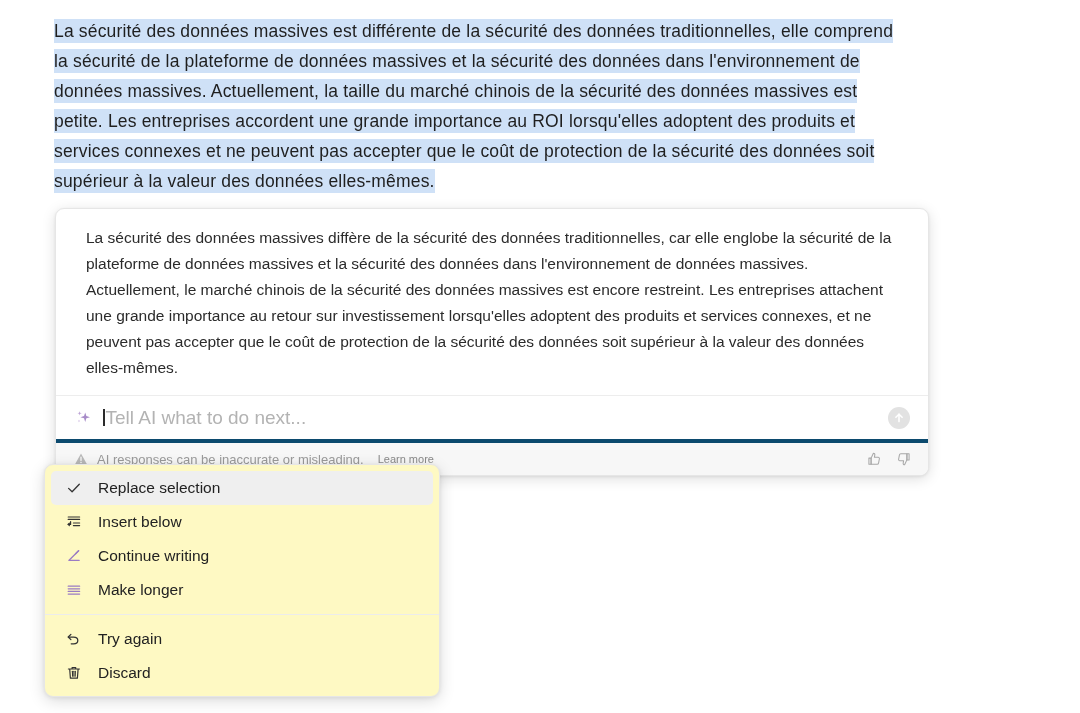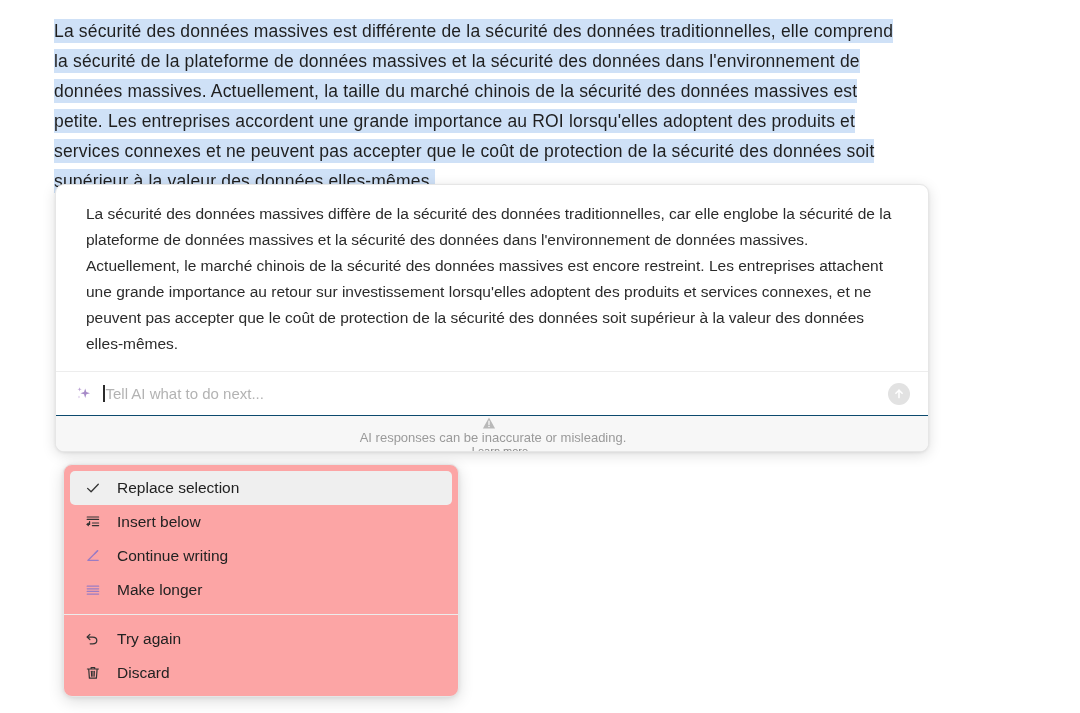--- a/index.html
+++ b/index.html
@@ -32,21 +32,21 @@
     background: #cfe1f7;
     box-decoration-break: clone;
     -webkit-box-decoration-break: clone;
     padding: 2px 0;
   }
 
   
   #ai-card {
     position: absolute;
     left: 55px;
-    top: 184px;
+    top: 208px;
     width: 872px;
     background: #ffffff;
     border: 1px solid #e6e6e6;
     border-radius: 9px;
     box-shadow: 0 3px 14px rgba(0,0,0,0.13), 0 1px 3px rgba(0,0,0,0.07);
     overflow: hidden;
   }
   #ai-response-text {
     padding: 16px 26px 14px 30px;
     font-size: 15.5px;
@@ -78,21 +78,21 @@
     position: relative;
   }
   .caret {
     width: 1.5px;
     height: 17px;
     background: #2b2b2b;
     margin-right: 1px;
     flex: 0 0 1.5px;
   }
   #prompt-placeholder {
-    font-size: 15px;
+    font-size: 19px;
     color: #b3b3b3;
     line-height: 1;
     white-space: nowrap;
   }
   #submit-button {
     flex: 0 0 22px;
     width: 22px;
     height: 22px;
     border-radius: 50%;
     background: #e2e2e2;
@@ -103,23 +103,22 @@
   }
   #submit-button svg { display: block; }
 
   
   #ai-footer {
     display: flex;
     align-items: center;
     height: 36px;
     padding: 0 16px 0 18px;
     background: #f7f7f7;
-    border-top: 1px solid #0c4a6e;
+    border-top: 4px solid #0c4a6e;
     box-sizing: border-box;
-    flex-direction: column;
   }
   #warning-icon {
     width: 14px;
     height: 14px;
     flex: 0 0 14px;
     margin-right: 9px;
     display: block;
   }
   #disclaimer-text {
     font-size: 13px;
@@ -137,24 +136,24 @@
     margin-left: auto;
     display: flex;
     align-items: center;
     gap: 14px;
   }
   .feedback-btn { display: block; width: 16px; height: 16px; }
 
   
   #action-menu {
     position: absolute;
-    left: 63px;
+    left: 44px;
     top: 464px;
     width: 396px;
-    background: #fca5a5;
+    background: #fef9c3;
     border: 1px solid #e6e6e6;
     border-radius: 9px;
     box-shadow: 0 4px 16px rgba(0,0,0,0.14), 0 1px 4px rgba(0,0,0,0.08);
     padding: 6px 0 6px 0;
     box-sizing: border-box;
   }
   .menu-group { padding: 0 6px; }
   .menu-item {
     display: flex;
     align-items: center;

